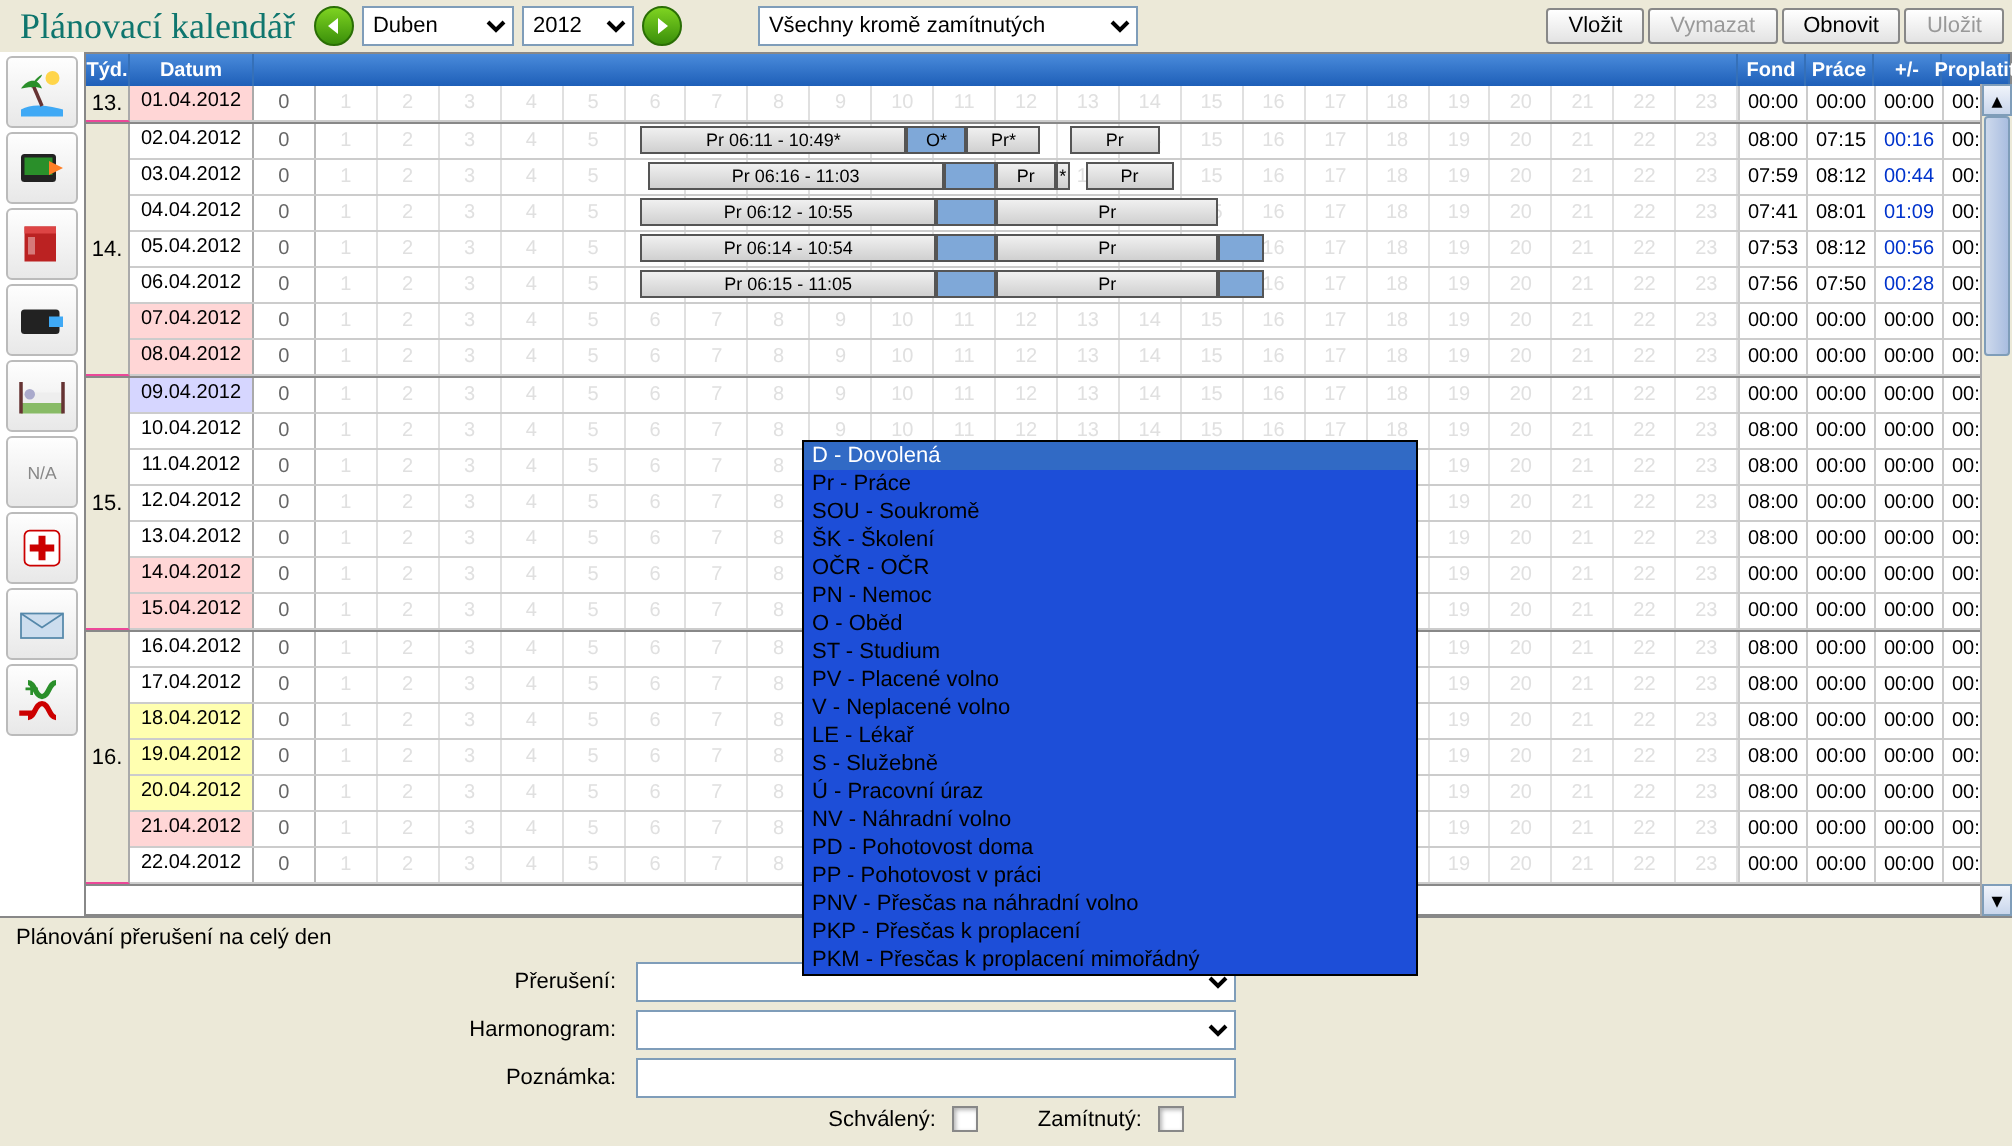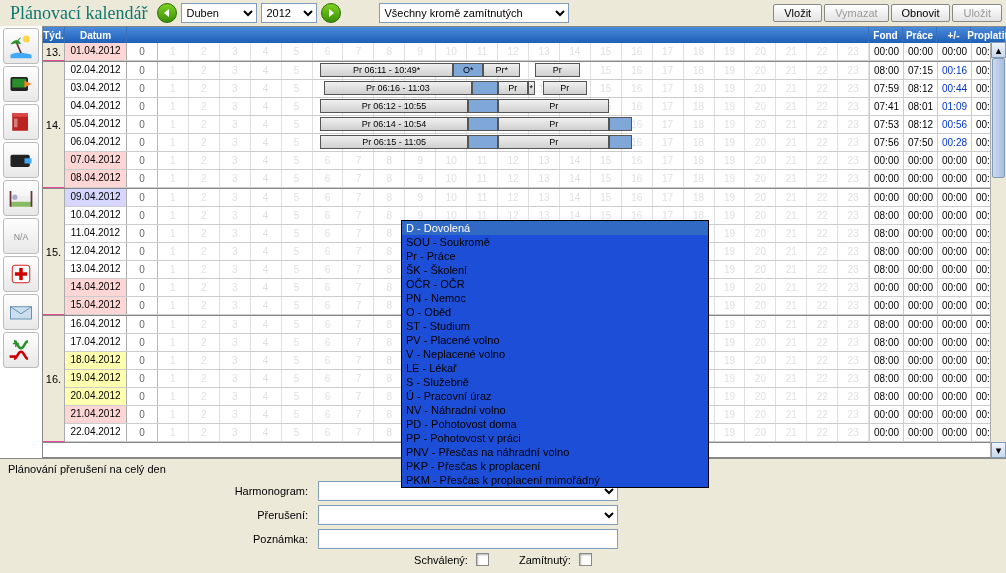--- a/index.html
+++ b/index.html
@@ -987,22 +987,22 @@
   </div>
 
   <div class="sbv">
     <div class="arr top">▴</div>
     <div class="thumb"></div>
     <div class="arr bot">▾</div>
   </div>
 
   <div class="popup" id="popup">
       <div class="item sel">D - Dovolená</div>
+      <div class="item">Pr - Práce</div>
       <div class="item">SOU - Soukromě</div>
-      <div class="item">Pr - Práce</div>
       <div class="item">ŠK - Školení</div>
       <div class="item">OČR - OČR</div>
       <div class="item">PN - Nemoc</div>
       <div class="item">O - Oběd</div>
       <div class="item">ST - Studium</div>
       <div class="item">PV - Placené volno</div>
       <div class="item">V - Neplacené volno</div>
       <div class="item">LE - Lékař</div>
       <div class="item">S - Služebně</div>
       <div class="item">Ú - Pracovní úraz</div>
@@ -1010,25 +1010,25 @@
       <div class="item">PD - Pohotovost doma</div>
       <div class="item">PP - Pohotovost v práci</div>
       <div class="item">PNV - Přesčas na náhradní volno</div>
       <div class="item">PKP - Přesčas k proplacení</div>
       <div class="item">PKM - Přesčas k proplacení mimořádný</div>
     </div>
 
   <div class="bottom">
     <div class="pt">Plánování přerušení na celý den</div>
     <div class="frow">
-      <div class="flabel">Harmonogram:</div>
+      <div class="flabel">Přerušení:</div>
       <select class="fsel"><option></option></select>
     </div>
     <div class="frow">
-      <div class="flabel">Přerušení:</div>
+      <div class="flabel">Harmonogram:</div>
       <select class="fsel"><option></option></select>
     </div>
     <div class="frow">
       <div class="flabel">Poznámka:</div>
       <input class="finput" style="">
     </div>
     <div class="frow" style="justify-content:center;gap:8px;margin-top:2px;">
       <span>Schválený:</span>
       <span class="chk"></span>
       <span style="width:14px"></span>

